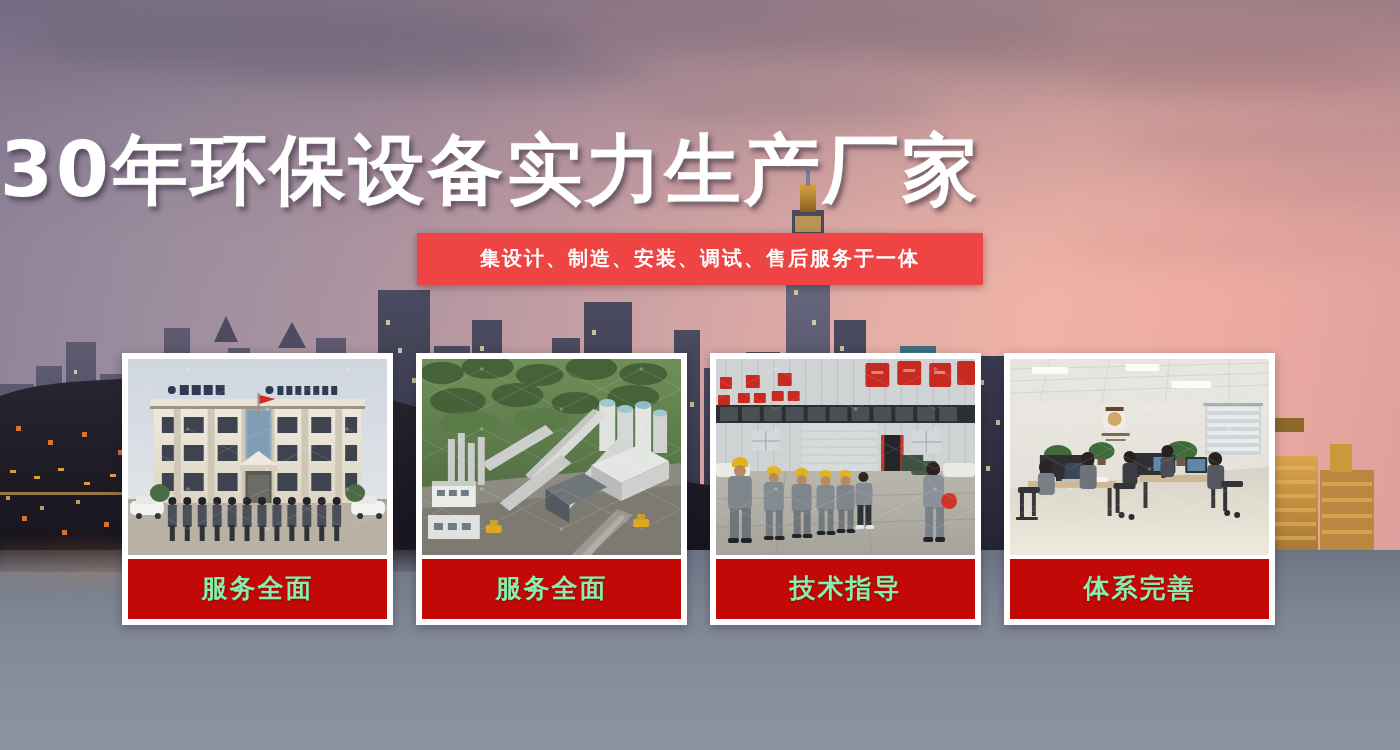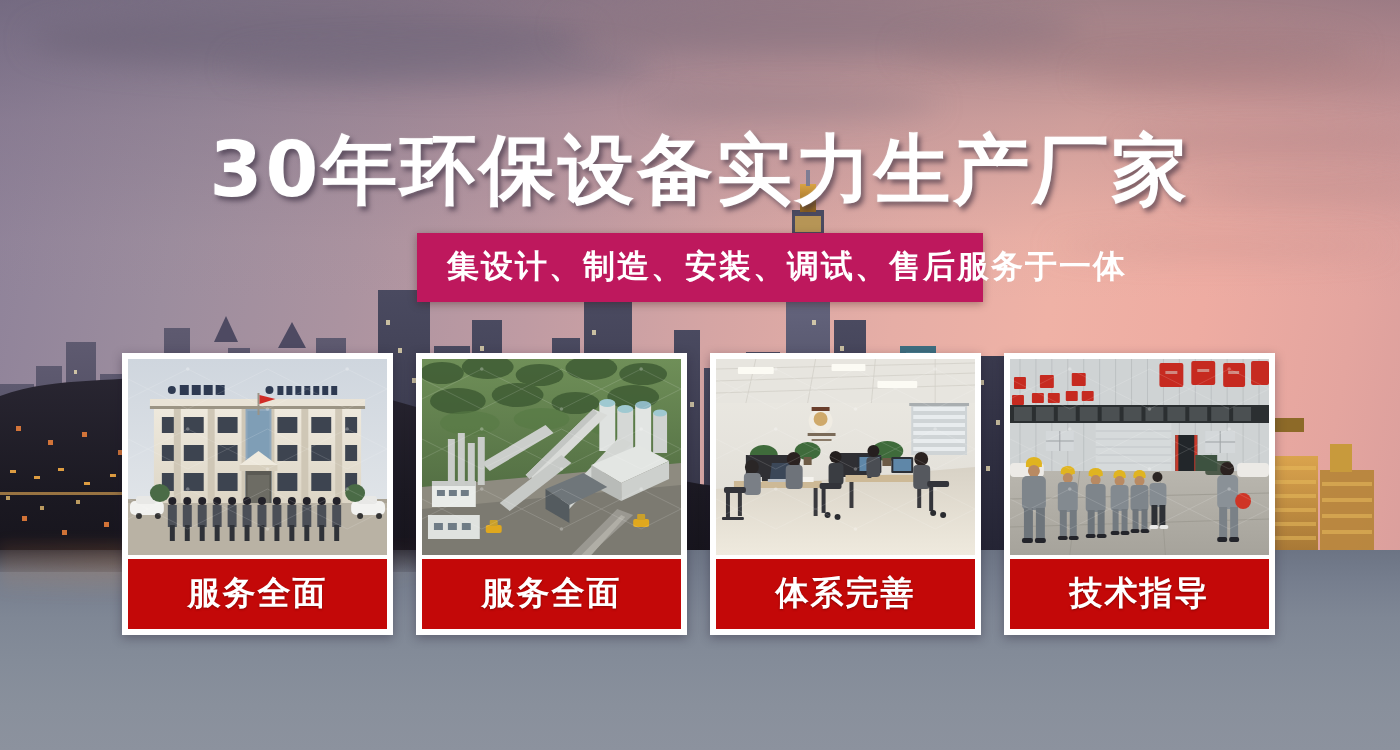--- a/index.html
+++ b/index.html
@@ -105,44 +105,44 @@
     width: 460px; height: 60px;
     background: radial-gradient(ellipse at 30% 40%, rgba(255,150,60,0.18), rgba(0,0,0,0) 70%);
     filter: blur(6px);
   }
 
   
   .headline {
     position: absolute;
     left: 0; right: 0;
     top: 132px;
-    text-align: center;
+    text-align: left;
     font-size: 76px;
     line-height: 1.0;
     font-weight: 700;
     color: #ffffff;
     letter-spacing: 3px;
     text-shadow:
       3px 4px 5px rgba(40,30,50,0.55),
       0 0 2px rgba(255,255,255,0.4);
     white-space: nowrap;
   }
 
   
   .subtitle-wrap {
     position: absolute;
     left: 0; right: 0;
     top: 233px;
     display: flex;
     justify-content: center;
   }
   .subtitle {
-    background: #be185d;
+    background: #ef4444;
     color: #ffffff;
-    font-size: 32px;
+    font-size: 20px;
     font-weight: 600;
     letter-spacing: 2px;
     padding: 12px 30px 13px 30px;
     width: 566px;
     box-sizing: border-box;
     text-align: center;
     white-space: nowrap;
     box-shadow: 0 2px 8px rgba(50,10,10,0.35);
   }
 
@@ -171,23 +171,23 @@
   }
   .card-photo svg { position: absolute; inset: 0; width: 100%; height: 100%; }
   .watermark-net {
     position: absolute; inset: 0;
     opacity: 0.33;
     pointer-events: none;
   }
   .watermark-net svg { width: 100%; height: 100%; }
   .card-caption {
     background: #C30808;
-    color: #ffffff;
+    color: #86efac;
     text-align: center;
-    font-size: 33px;
+    font-size: 26px;
     font-weight: 600;
     letter-spacing: 2px;
     padding: 12px 0 13px 0;
     margin-top: 4px;
     white-space: nowrap;
     text-shadow: 0 1px 2px rgba(80,0,0,0.5);
   }
 </style>
 </head>
 <body>
@@ -740,160 +740,20 @@
           </svg>
         </div>
       </div>
       <div class="card-caption">服务全面</div>
     </div>
 
     <div class="card">
       <div class="card-photo">
         <svg viewBox="0 0 260 196" preserveAspectRatio="none">
           <defs>
-            <linearGradient id="wallC" x1="0" y1="0" x2="0" y2="1">
-              <stop offset="0%" stop-color="#eceae4"></stop>
-              <stop offset="100%" stop-color="#dedbd3"></stop>
-            </linearGradient>
-            <linearGradient id="floorC" x1="0" y1="0" x2="0" y2="1">
-              <stop offset="0%" stop-color="#d8d2c6"></stop>
-              <stop offset="100%" stop-color="#efeade"></stop>
-            </linearGradient>
-          </defs>
-          <rect width="260" height="196" fill="url(#wallC)"></rect>
-
-          <rect width="260" height="44" fill="#e7e5df"></rect>
-          <g stroke="#d2cfc8" stroke-width="0.8" fill="none">
-            <path d="M0,10 L260,4"></path>
-              <path d="M0,22 L260,14"></path>
-              <path d="M0,34 L260,26"></path>
-            <path d="M40,0 L30,44"></path>
-              <path d="M100,0 L92,44"></path>
-            <path d="M160,0 L156,44"></path>
-              <path d="M220,0 L220,44"></path>
-          </g>
-
-          <rect x="22" y="8" width="36" height="7" rx="1" fill="#fcfbf4"></rect>
-          <rect x="116" y="5" width="34" height="7" rx="1" fill="#fcfbf4"></rect>
-          <rect x="162" y="22" width="40" height="7" rx="1" fill="#fcfbf4"></rect>
-
-          <polygon points="0,130 260,108 260,196 0,196" fill="url(#floorC)"></polygon>
-
-          <rect x="196" y="46" width="56" height="50" fill="#cfd4d6"></rect>
-          <g fill="#e8ecee">
-            <rect x="198" y="48" width="52" height="4"></rect>
-            <rect x="198" y="56" width="52" height="4"></rect>
-            <rect x="198" y="64" width="52" height="4"></rect>
-            <rect x="198" y="72" width="52" height="4"></rect>
-            <rect x="198" y="80" width="52" height="4"></rect>
-            <rect x="198" y="88" width="52" height="4"></rect>
-          </g>
-          <rect x="194" y="44" width="60" height="3" fill="#a9aeb0"></rect>
-
-          <circle cx="105" cy="62" r="12" fill="#f0ece3"></circle>
-          <circle cx="105" cy="60" r="7" fill="#cfa96a"></circle>
-          <rect x="96" y="48" width="18" height="4" fill="#6a3e2c"></rect>
-          <rect x="92" y="74" width="28" height="3" fill="#7a6a58"></rect>
-          <rect x="96" y="80" width="20" height="2" fill="#8a7a68"></rect>
-
-          <ellipse cx="48" cy="96" rx="14" ry="10" fill="#3f6b3b"></ellipse>
-          <rect x="44" y="102" width="8" height="8" fill="#6d5b46"></rect>
-          <ellipse cx="92" cy="92" rx="13" ry="9" fill="#3f6b3b"></ellipse>
-          <rect x="88" y="98" width="8" height="8" fill="#6d5b46"></rect>
-          <ellipse cx="172" cy="92" rx="16" ry="10" fill="#3f6b3b"></ellipse>
-          <rect x="167" y="99" width="9" height="8" fill="#6d5b46"></rect>
-
-          <rect x="30" y="96" width="54" height="26" fill="#2f2f33"></rect>
-          <rect x="120" y="94" width="42" height="24" fill="#2f2f33"></rect>
-
-          <rect x="18" y="122" width="88" height="7" fill="#cdb996"></rect>
-          <rect x="22" y="129" width="4" height="28" fill="#3a3a3e"></rect>
-          <rect x="98" y="129" width="4" height="28" fill="#3a3a3e"></rect>
-          <rect x="130" y="116" width="80" height="7" fill="#cdb996"></rect>
-          <rect x="134" y="123" width="4" height="26" fill="#3a3a3e"></rect>
-          <rect x="202" y="123" width="4" height="26" fill="#3a3a3e"></rect>
-
-          <rect x="142" y="96" width="24" height="18" rx="1" fill="#2b2f36"></rect>
-          <rect x="144" y="98" width="20" height="14" fill="#5f87a8"></rect>
-          <rect x="152" y="114" width="4" height="5" fill="#3a3f46"></rect>
-          <rect x="176" y="98" width="22" height="16" rx="1" fill="#2b2f36"></rect>
-          <rect x="178" y="100" width="18" height="12" fill="#5f87a8"></rect>
-
-          <polygon points="56,104 76,104 78,120 54,120" fill="#3b4758"></polygon>
-          <rect x="52" y="120" width="28" height="3" fill="#b9bfc6"></rect>
-
-          <rect x="30" y="118" width="16" height="5" fill="#f5f3ee"></rect>
-          <rect x="84" y="118" width="14" height="5" fill="#f5f3ee"></rect>
-
-          <g>
-
-            <ellipse cx="36" cy="108" rx="7" ry="7" fill="#2a2626"></ellipse>
-            <rect x="28" y="114" width="17" height="22" rx="4" fill="#7a7f86"></rect>
-
-            <ellipse cx="78" cy="100" rx="7" ry="7" fill="#2a2120"></ellipse>
-            <rect x="70" y="106" width="17" height="24" rx="4" fill="#6e737a"></rect>
-
-            <ellipse cx="120" cy="98" rx="6" ry="6" fill="#241f1e"></ellipse>
-            <rect x="113" y="104" width="15" height="22" rx="4" fill="#3a3d42"></rect>
-
-            <ellipse cx="206" cy="100" rx="7" ry="7" fill="#2a2220"></ellipse>
-            <rect x="198" y="106" width="17" height="24" rx="4" fill="#55585e"></rect>
-
-            <ellipse cx="158" cy="92" rx="6" ry="6" fill="#251f1f"></ellipse>
-            <rect x="151" y="98" width="14" height="20" rx="4" fill="#4a4d53"></rect>
-          </g>
-
-          <g fill="#33343a">
-            <rect x="8" y="128" width="22" height="6" rx="2"></rect>
-            <rect x="10" y="134" width="4" height="26"></rect>
-            <rect x="6" y="158" width="22" height="3" rx="1"></rect>
-            <rect x="104" y="124" width="22" height="6" rx="2"></rect>
-            <rect x="106" y="130" width="4" height="24"></rect>
-            <rect x="212" y="122" width="22" height="6" rx="2"></rect>
-            <rect x="214" y="128" width="4" height="24"></rect>
-          </g>
-
-          <g fill="#2a2b30">
-            <circle cx="112" cy="156" r="3"></circle>
-              <circle cx="122" cy="158" r="3"></circle>
-            <circle cx="218" cy="154" r="3"></circle>
-              <circle cx="228" cy="156" r="3"></circle>
-          </g>
-        </svg>
-        <div class="watermark-net">
-          <svg viewBox="0 0 260 196" preserveAspectRatio="none">
-            <g stroke="#ffffff" stroke-width="0.6" fill="none" opacity="0.7">
-              <path d="M-20,50 L60,10 L140,50 L220,10 L300,50"></path>
-              <path d="M-20,110 L60,70 L140,110 L220,70 L300,110"></path>
-              <path d="M-20,170 L60,130 L140,170 L220,130 L300,170"></path>
-              <path d="M-20,10 L60,50 L140,10 L220,50 L300,10"></path>
-              <path d="M-20,70 L60,110 L140,70 L220,110 L300,70"></path>
-              <path d="M-20,130 L60,170 L140,130 L220,170 L300,130"></path>
-            </g>
-            <g fill="#ffffff" opacity="0.85">
-              <circle cx="60" cy="10" r="1.8"></circle>
-                <circle cx="140" cy="50" r="1.8"></circle>
-              <circle cx="220" cy="10" r="1.8"></circle>
-                <circle cx="60" cy="70" r="1.8"></circle>
-              <circle cx="140" cy="110" r="1.8"></circle>
-                <circle cx="220" cy="70" r="1.8"></circle>
-              <circle cx="60" cy="130" r="1.8"></circle>
-                <circle cx="140" cy="170" r="1.8"></circle>
-              <circle cx="220" cy="130" r="1.8"></circle>
-            </g>
-          </svg>
-        </div>
-      </div>
-      <div class="card-caption">体系完善</div>
-    </div>
-
-    <div class="card">
-      <div class="card-photo">
-        <svg viewBox="0 0 260 196" preserveAspectRatio="none">
-          <defs>
             <linearGradient id="wallD" x1="0" y1="0" x2="0" y2="1">
               <stop offset="0%" stop-color="#d9dcdd"></stop>
               <stop offset="100%" stop-color="#c3c7c9"></stop>
             </linearGradient>
             <linearGradient id="yardD" x1="0" y1="0" x2="0" y2="1">
               <stop offset="0%" stop-color="#b9b6ae"></stop>
               <stop offset="100%" stop-color="#a6a39b"></stop>
             </linearGradient>
           </defs>
           <rect width="260" height="196" fill="url(#wallD)"></rect>
@@ -1077,14 +937,154 @@
               <circle cx="60" cy="130" r="1.8"></circle>
                 <circle cx="140" cy="170" r="1.8"></circle>
               <circle cx="220" cy="130" r="1.8"></circle>
             </g>
           </svg>
         </div>
       </div>
       <div class="card-caption">技术指导</div>
     </div>
 
+    <div class="card">
+      <div class="card-photo">
+        <svg viewBox="0 0 260 196" preserveAspectRatio="none">
+          <defs>
+            <linearGradient id="wallC" x1="0" y1="0" x2="0" y2="1">
+              <stop offset="0%" stop-color="#eceae4"></stop>
+              <stop offset="100%" stop-color="#dedbd3"></stop>
+            </linearGradient>
+            <linearGradient id="floorC" x1="0" y1="0" x2="0" y2="1">
+              <stop offset="0%" stop-color="#d8d2c6"></stop>
+              <stop offset="100%" stop-color="#efeade"></stop>
+            </linearGradient>
+          </defs>
+          <rect width="260" height="196" fill="url(#wallC)"></rect>
+
+          <rect width="260" height="44" fill="#e7e5df"></rect>
+          <g stroke="#d2cfc8" stroke-width="0.8" fill="none">
+            <path d="M0,10 L260,4"></path>
+              <path d="M0,22 L260,14"></path>
+              <path d="M0,34 L260,26"></path>
+            <path d="M40,0 L30,44"></path>
+              <path d="M100,0 L92,44"></path>
+            <path d="M160,0 L156,44"></path>
+              <path d="M220,0 L220,44"></path>
+          </g>
+
+          <rect x="22" y="8" width="36" height="7" rx="1" fill="#fcfbf4"></rect>
+          <rect x="116" y="5" width="34" height="7" rx="1" fill="#fcfbf4"></rect>
+          <rect x="162" y="22" width="40" height="7" rx="1" fill="#fcfbf4"></rect>
+
+          <polygon points="0,130 260,108 260,196 0,196" fill="url(#floorC)"></polygon>
+
+          <rect x="196" y="46" width="56" height="50" fill="#cfd4d6"></rect>
+          <g fill="#e8ecee">
+            <rect x="198" y="48" width="52" height="4"></rect>
+            <rect x="198" y="56" width="52" height="4"></rect>
+            <rect x="198" y="64" width="52" height="4"></rect>
+            <rect x="198" y="72" width="52" height="4"></rect>
+            <rect x="198" y="80" width="52" height="4"></rect>
+            <rect x="198" y="88" width="52" height="4"></rect>
+          </g>
+          <rect x="194" y="44" width="60" height="3" fill="#a9aeb0"></rect>
+
+          <circle cx="105" cy="62" r="12" fill="#f0ece3"></circle>
+          <circle cx="105" cy="60" r="7" fill="#cfa96a"></circle>
+          <rect x="96" y="48" width="18" height="4" fill="#6a3e2c"></rect>
+          <rect x="92" y="74" width="28" height="3" fill="#7a6a58"></rect>
+          <rect x="96" y="80" width="20" height="2" fill="#8a7a68"></rect>
+
+          <ellipse cx="48" cy="96" rx="14" ry="10" fill="#3f6b3b"></ellipse>
+          <rect x="44" y="102" width="8" height="8" fill="#6d5b46"></rect>
+          <ellipse cx="92" cy="92" rx="13" ry="9" fill="#3f6b3b"></ellipse>
+          <rect x="88" y="98" width="8" height="8" fill="#6d5b46"></rect>
+          <ellipse cx="172" cy="92" rx="16" ry="10" fill="#3f6b3b"></ellipse>
+          <rect x="167" y="99" width="9" height="8" fill="#6d5b46"></rect>
+
+          <rect x="30" y="96" width="54" height="26" fill="#2f2f33"></rect>
+          <rect x="120" y="94" width="42" height="24" fill="#2f2f33"></rect>
+
+          <rect x="18" y="122" width="88" height="7" fill="#cdb996"></rect>
+          <rect x="22" y="129" width="4" height="28" fill="#3a3a3e"></rect>
+          <rect x="98" y="129" width="4" height="28" fill="#3a3a3e"></rect>
+          <rect x="130" y="116" width="80" height="7" fill="#cdb996"></rect>
+          <rect x="134" y="123" width="4" height="26" fill="#3a3a3e"></rect>
+          <rect x="202" y="123" width="4" height="26" fill="#3a3a3e"></rect>
+
+          <rect x="142" y="96" width="24" height="18" rx="1" fill="#2b2f36"></rect>
+          <rect x="144" y="98" width="20" height="14" fill="#5f87a8"></rect>
+          <rect x="152" y="114" width="4" height="5" fill="#3a3f46"></rect>
+          <rect x="176" y="98" width="22" height="16" rx="1" fill="#2b2f36"></rect>
+          <rect x="178" y="100" width="18" height="12" fill="#5f87a8"></rect>
+
+          <polygon points="56,104 76,104 78,120 54,120" fill="#3b4758"></polygon>
+          <rect x="52" y="120" width="28" height="3" fill="#b9bfc6"></rect>
+
+          <rect x="30" y="118" width="16" height="5" fill="#f5f3ee"></rect>
+          <rect x="84" y="118" width="14" height="5" fill="#f5f3ee"></rect>
+
+          <g>
+
+            <ellipse cx="36" cy="108" rx="7" ry="7" fill="#2a2626"></ellipse>
+            <rect x="28" y="114" width="17" height="22" rx="4" fill="#7a7f86"></rect>
+
+            <ellipse cx="78" cy="100" rx="7" ry="7" fill="#2a2120"></ellipse>
+            <rect x="70" y="106" width="17" height="24" rx="4" fill="#6e737a"></rect>
+
+            <ellipse cx="120" cy="98" rx="6" ry="6" fill="#241f1e"></ellipse>
+            <rect x="113" y="104" width="15" height="22" rx="4" fill="#3a3d42"></rect>
+
+            <ellipse cx="206" cy="100" rx="7" ry="7" fill="#2a2220"></ellipse>
+            <rect x="198" y="106" width="17" height="24" rx="4" fill="#55585e"></rect>
+
+            <ellipse cx="158" cy="92" rx="6" ry="6" fill="#251f1f"></ellipse>
+            <rect x="151" y="98" width="14" height="20" rx="4" fill="#4a4d53"></rect>
+          </g>
+
+          <g fill="#33343a">
+            <rect x="8" y="128" width="22" height="6" rx="2"></rect>
+            <rect x="10" y="134" width="4" height="26"></rect>
+            <rect x="6" y="158" width="22" height="3" rx="1"></rect>
+            <rect x="104" y="124" width="22" height="6" rx="2"></rect>
+            <rect x="106" y="130" width="4" height="24"></rect>
+            <rect x="212" y="122" width="22" height="6" rx="2"></rect>
+            <rect x="214" y="128" width="4" height="24"></rect>
+          </g>
+
+          <g fill="#2a2b30">
+            <circle cx="112" cy="156" r="3"></circle>
+              <circle cx="122" cy="158" r="3"></circle>
+            <circle cx="218" cy="154" r="3"></circle>
+              <circle cx="228" cy="156" r="3"></circle>
+          </g>
+        </svg>
+        <div class="watermark-net">
+          <svg viewBox="0 0 260 196" preserveAspectRatio="none">
+            <g stroke="#ffffff" stroke-width="0.6" fill="none" opacity="0.7">
+              <path d="M-20,50 L60,10 L140,50 L220,10 L300,50"></path>
+              <path d="M-20,110 L60,70 L140,110 L220,70 L300,110"></path>
+              <path d="M-20,170 L60,130 L140,170 L220,130 L300,170"></path>
+              <path d="M-20,10 L60,50 L140,10 L220,50 L300,10"></path>
+              <path d="M-20,70 L60,110 L140,70 L220,110 L300,70"></path>
+              <path d="M-20,130 L60,170 L140,130 L220,170 L300,130"></path>
+            </g>
+            <g fill="#ffffff" opacity="0.85">
+              <circle cx="60" cy="10" r="1.8"></circle>
+                <circle cx="140" cy="50" r="1.8"></circle>
+              <circle cx="220" cy="10" r="1.8"></circle>
+                <circle cx="60" cy="70" r="1.8"></circle>
+              <circle cx="140" cy="110" r="1.8"></circle>
+                <circle cx="220" cy="70" r="1.8"></circle>
+              <circle cx="60" cy="130" r="1.8"></circle>
+                <circle cx="140" cy="170" r="1.8"></circle>
+              <circle cx="220" cy="130" r="1.8"></circle>
+            </g>
+          </svg>
+        </div>
+      </div>
+      <div class="card-caption">体系完善</div>
+    </div>
+
   </div>
 </div>
 
 </body></html>

